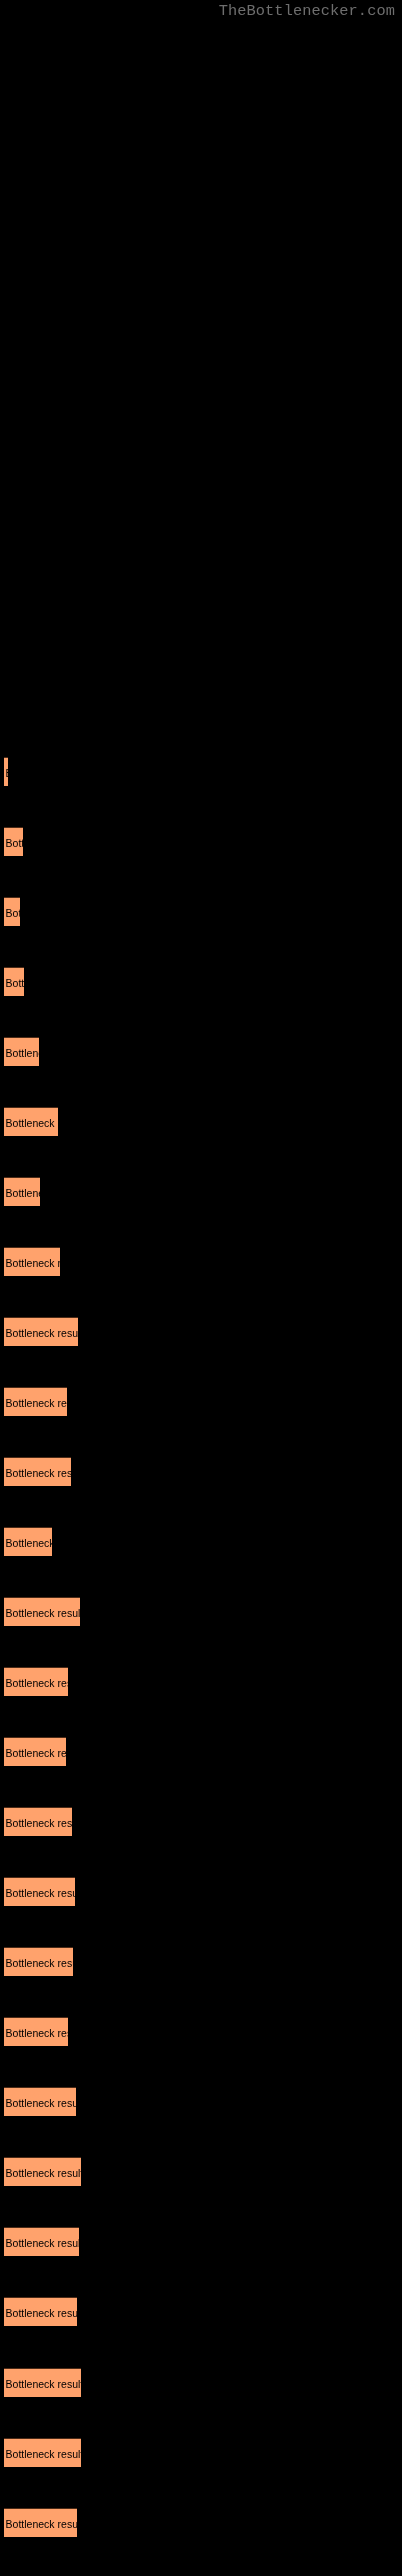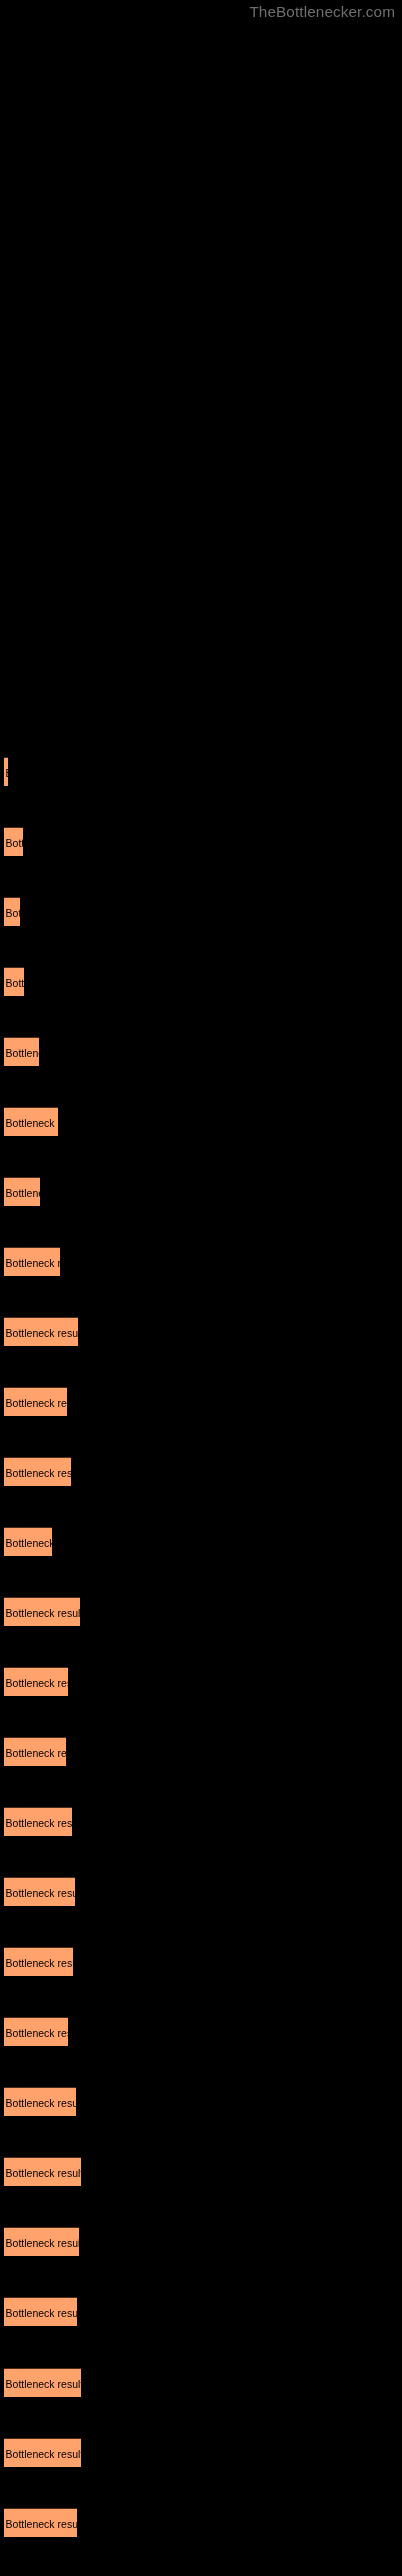--- a/index.html
+++ b/index.html
@@ -19,21 +19,21 @@
     left: 0;
     top: 0;
     width: 403px;
     height: 2576px;
     background: #000000;
   }
   .site-title {
     position: absolute;
     right: 8px;
     top: 1.6px;
-    font-family: Liberation Sans, sans-serif;
+    font-family: Liberation Mono, monospace;
     font-size: 15.3px;
     line-height: 19.3px;
     color: #6e6e6e;
     letter-spacing: 0.1px;
     white-space: nowrap;
   }
   .plot-area {
     position: absolute;
     left: 0;
     top: 0;

